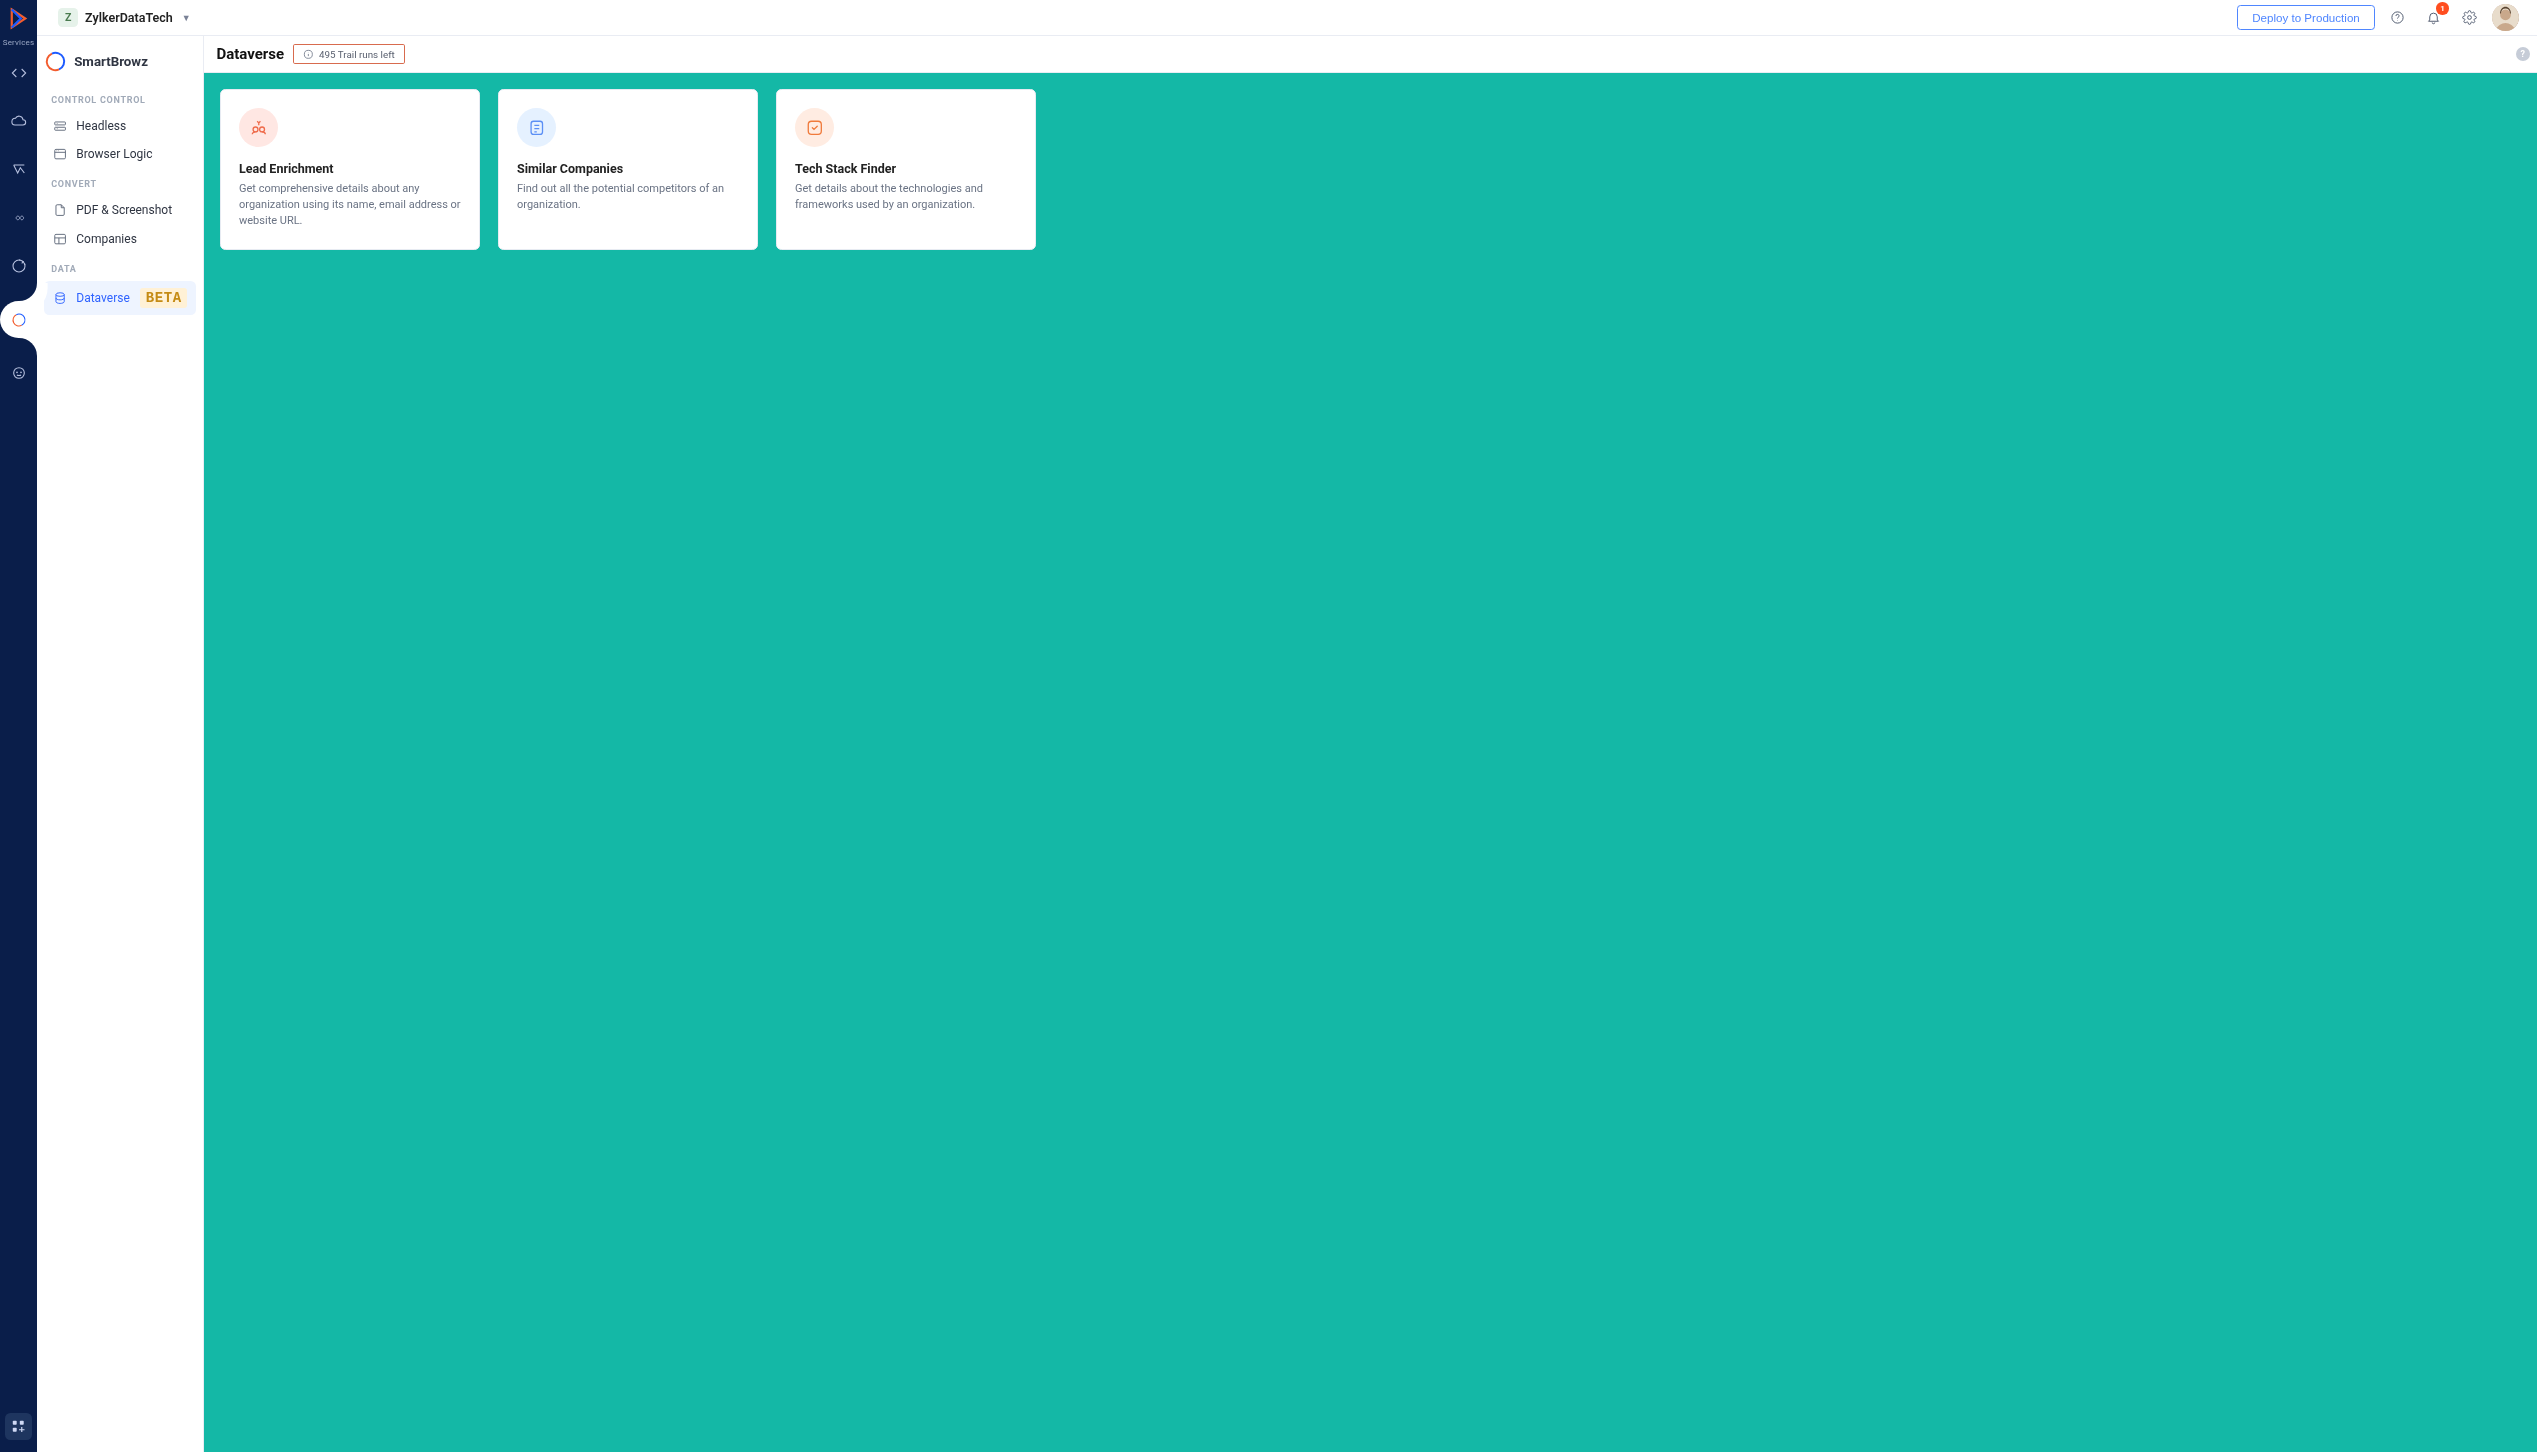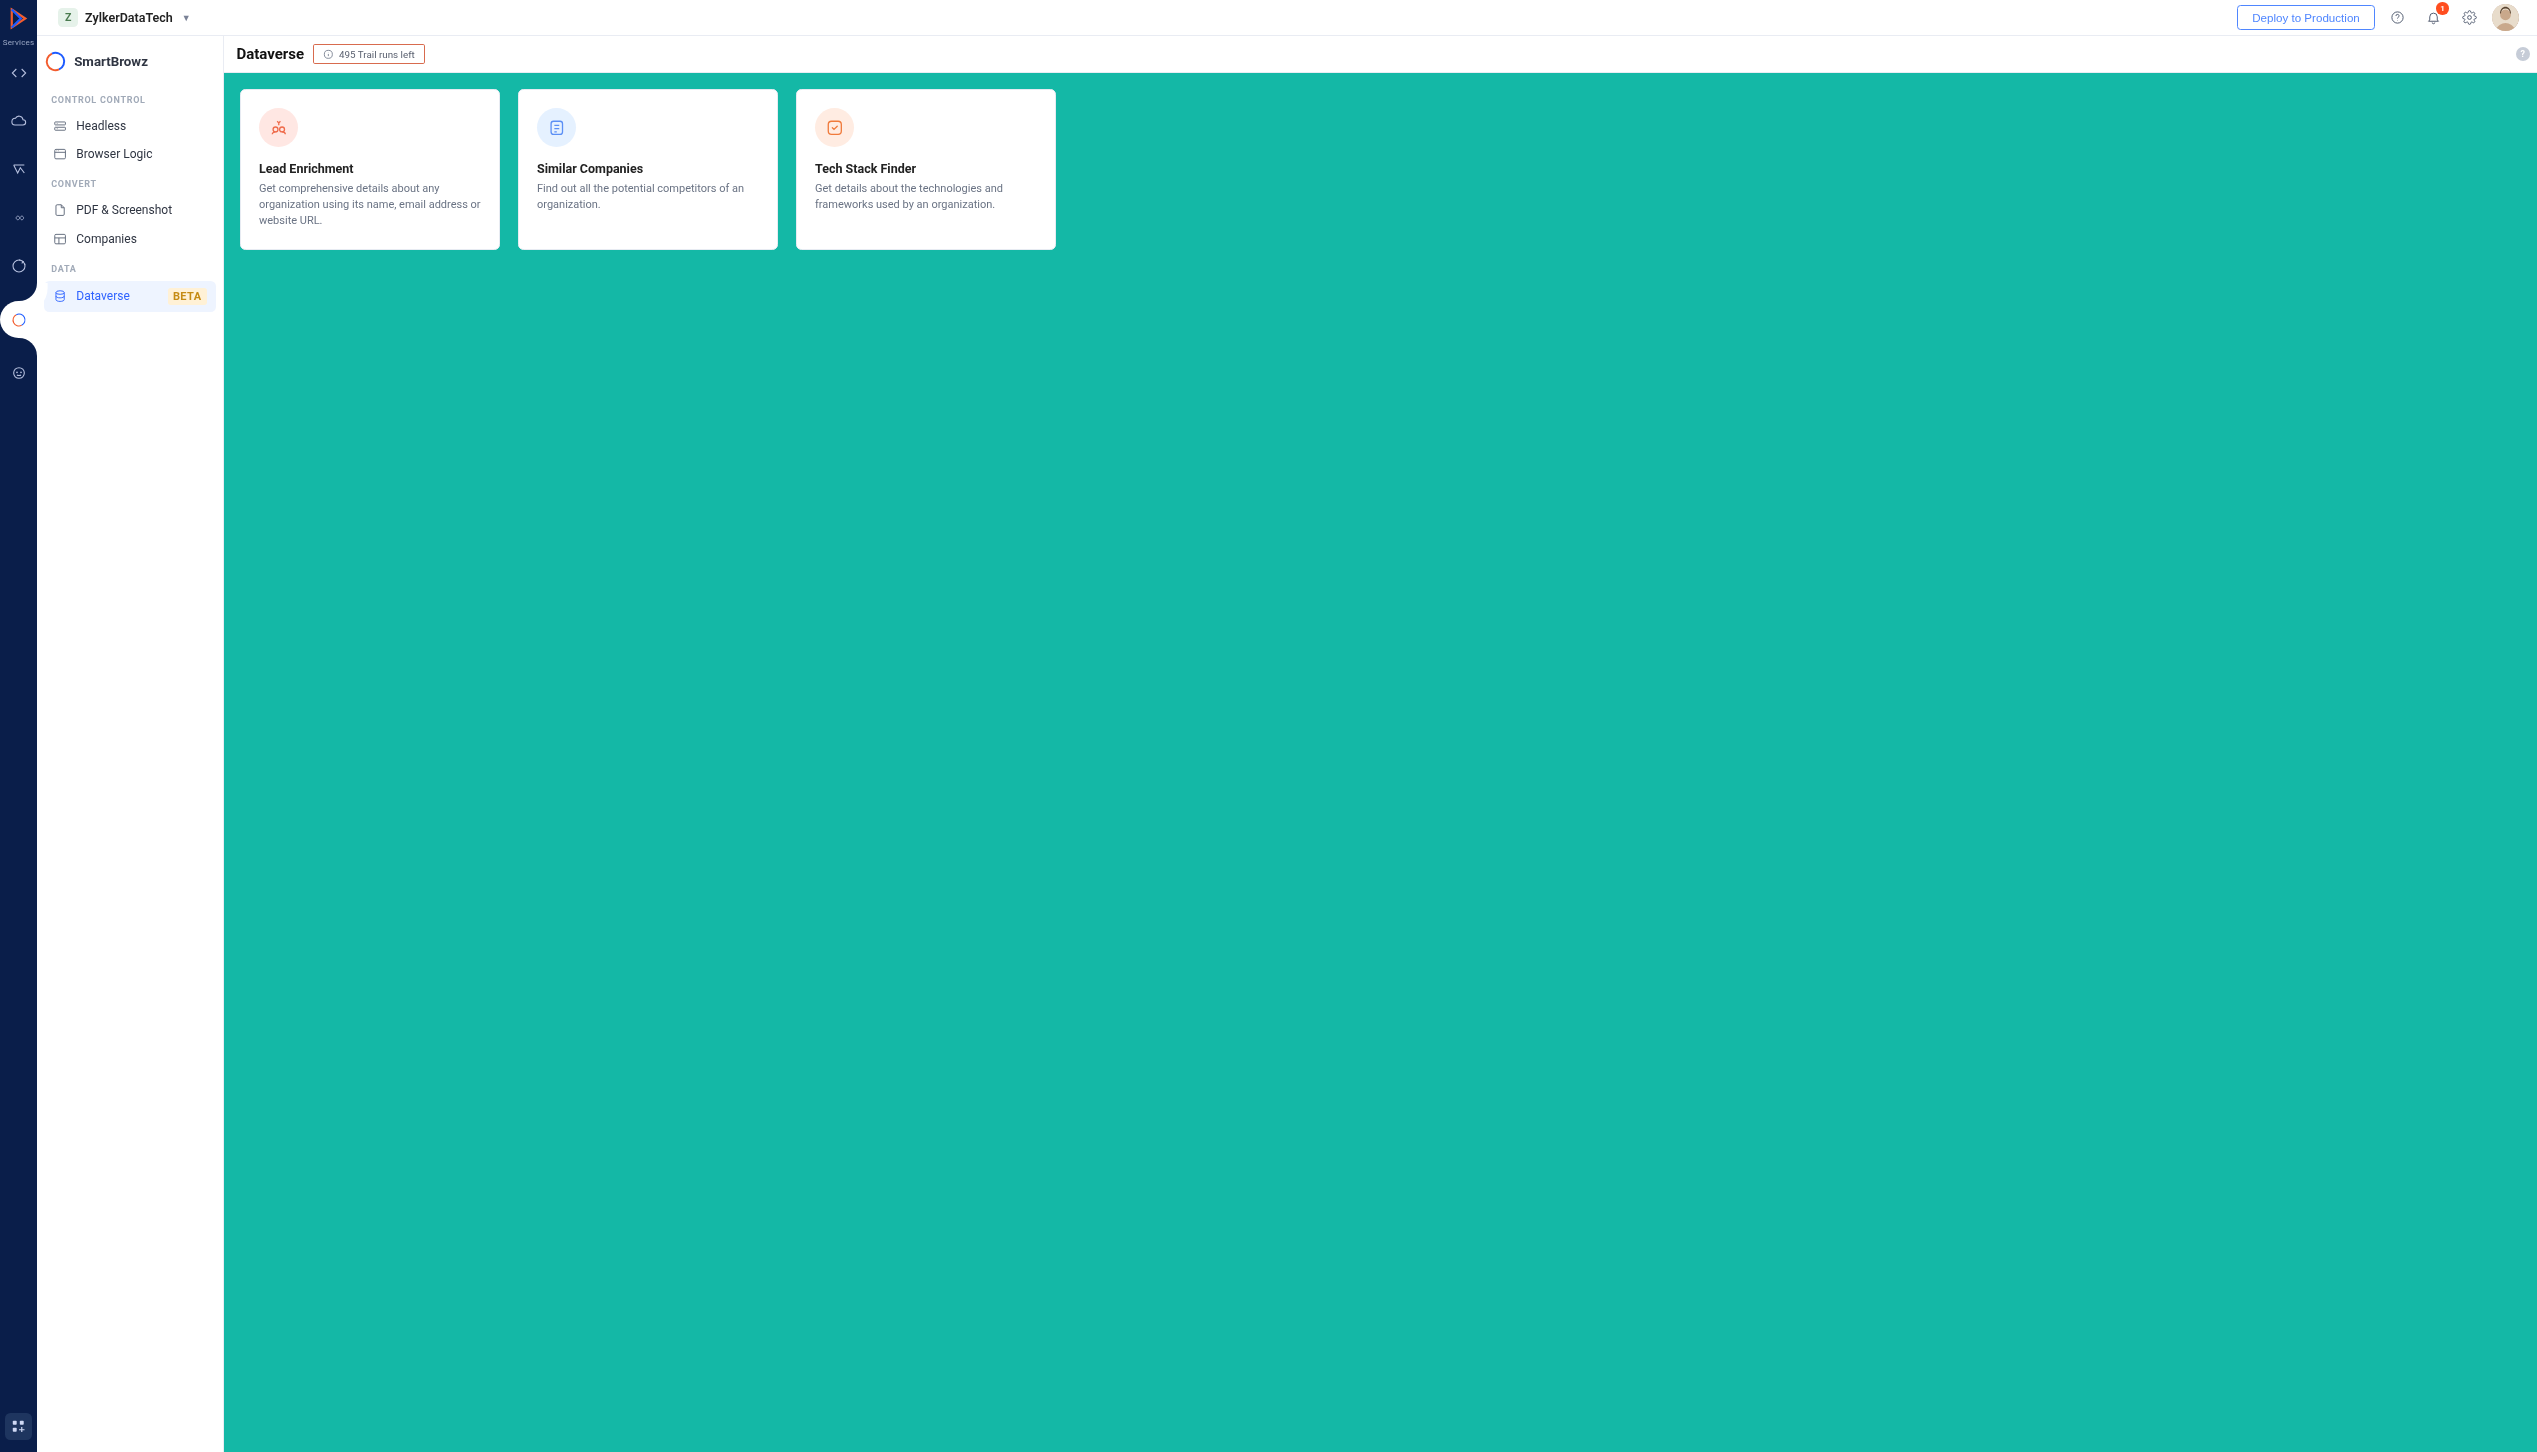--- a/index.html
+++ b/index.html
@@ -136,21 +136,21 @@
     background: linear-gradient(135deg,#d9c7b9,#b18e72);
     display:flex; align-items:center; justify-content:center;
     overflow:hidden;
     cursor:pointer;
   }
   .avatar-img svg{ width:27px; height:27px; }
 
   
   .body-row { flex:1; display:flex; min-height:0; }
   .sidebar {
-    width:187px;
+    width:167px;
     border-right:0.9px solid #e9ecf3;
     padding:12.5px 7.1px;
     flex-shrink:0;
     overflow:auto;
   }
   .product-brand{
     display:flex; align-items:center; gap:7.1px;
     padding:1.8px 5.3px 10.7px 0;
   }
   .product-brand .logo{
@@ -169,25 +169,26 @@
     color:#2f3542; cursor:pointer;
     font-size:12px;
   }
   .nav-item svg{ width:14.2px; height:14.2px; stroke:#606a7b; fill:none; stroke-width:1.6; }
   .nav-item.active{
     background:#eef4ff;
     color:#2f63ff;
   }
   .nav-item.active svg{ stroke:#2f63ff; }
   .beta-pill{
-    font-size:11px; font-weight:700;
+    font-size:14px; font-weight:700;
     background:#fff1d6; color:#c58b14;
     padding:1.8px 5.3px; border-radius:2.7px;
     margin-left:auto;
     letter-spacing:0.04em;
+    font-family:Liberation Mono, monospace;
   }
 
   
   .content-wrap{ flex:1; display:flex; flex-direction:column; min-width:0; background:#fff; }
   .page-bar{
     height:37px;
     border-bottom:0.9px solid #e9ecf3;
     display:flex; align-items:center;
     padding:0 12.5px; gap:5.3px;
     position:relative;

